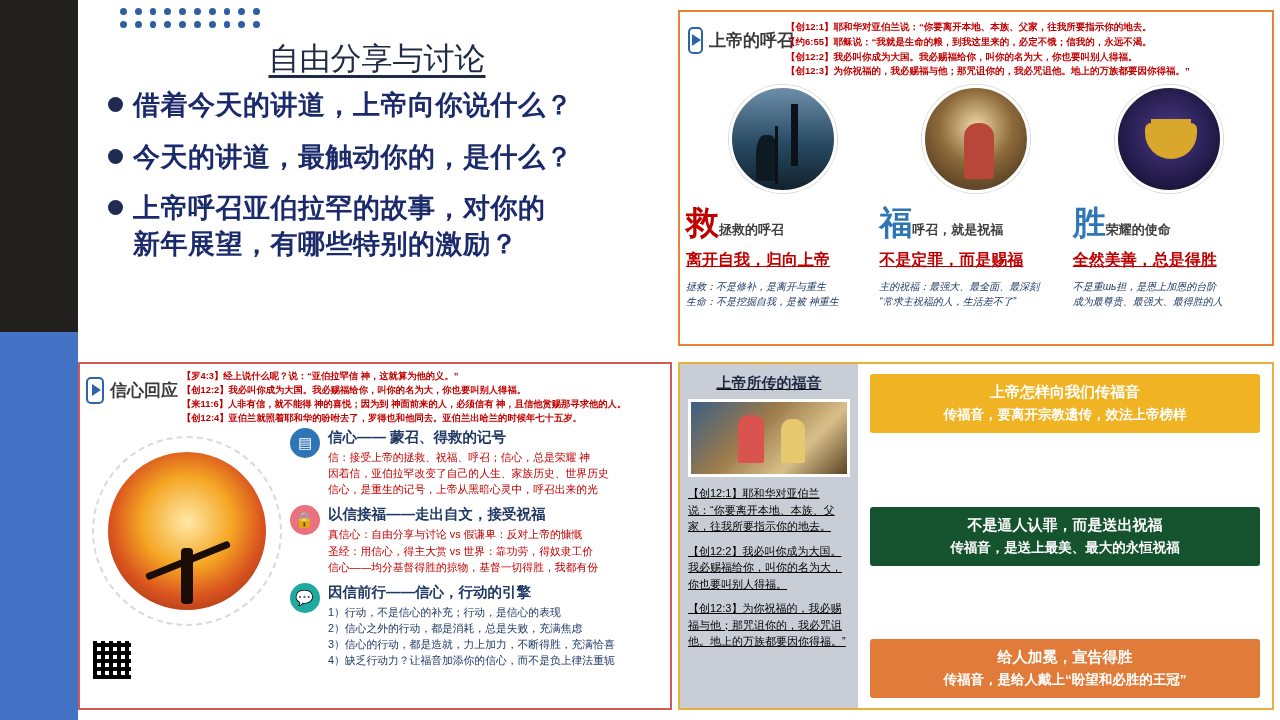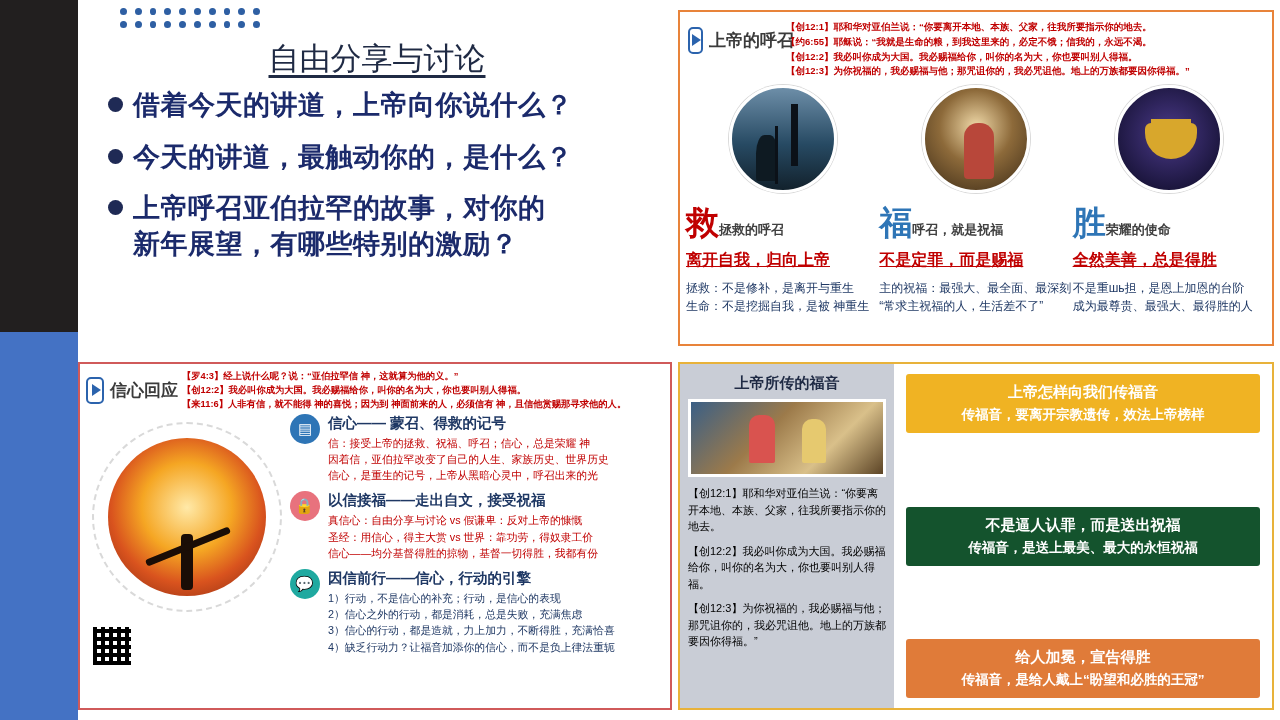--- a/index.html
+++ b/index.html
@@ -73,21 +73,21 @@
   .circ.c3::after {
     content: ""; position: absolute; left: 26%; top: 34%; width: 52px; height: 36px; border-radius: 6px 6px 26px 26px; background: #d8a72c;
     box-shadow: 0 -10px 0 -6px #d8a72c;
   }
   .big-char { font-size: 33px; font-weight: 700; margin-top: 8px; display: inline-block; }
   .c1 .big-char, .tr-col.k1 .big-char { color: #c00000; }
   .tr-col.k2 .big-char { color: #2e75b6; }
   .tr-col.k3 .big-char { color: #2e75b6; }
   .sub-lead { font-size: 13px; color: #404040; font-weight: 700; }
   .redline { color: #c00000; font-size: 16px; font-weight: 700; text-decoration: underline; margin-top: 4px; }
-  .tr-notes { font-size: 12px; color: #1f3864; line-height: 1.5; margin-top: 8px; }
+  .tr-notes { font-size: 10px; color: #1f3864; line-height: 1.5; margin-top: 8px; font-style: italic; }
   .tr-notes div { white-space: nowrap; }
 
   
   .bl { left: 78px; top: 362px; width: 594px; height: 348px; }
   .bl-head { display: flex; padding: 6px 6px 0 6px; }
   .bl-verses { font-size: 9.3px; line-height: 1.5; color: #c00000; font-weight: 700; padding-left: 4px; }
   .bl-body { display: flex; margin-top: 2px; }
   .sun-wrap { width: 210px; position: relative; height: 250px; flex: none; }
   .sun-dash { position: absolute; left: 12px; top: 8px; width: 190px; height: 190px; border: 2px dashed #d9d9d9; border-radius: 50%; }
   .sun {
@@ -116,21 +116,21 @@
   .ico-pink { background: #e8727d; }
   .ico-teal { background: #1fa9a0; }
   .grp-title { font-size: 14.5px; color: #1f3864; font-weight: 700; margin-bottom: 2px; }
   .grp-lines { font-size: 10.8px; line-height: 1.5; }
   .ln-red { color: #c00000; }
   .ln-blue { color: #1f3864; }
 
   
   .br { left: 678px; top: 362px; width: 596px; height: 348px; }
   .br-inner { display: flex; height: 100%; }
-  .br-left { width: 214px; background: #c9cdd6; padding: 8px; flex: none; }
+  .br-left { width: 178px; background: #c9cdd6; padding: 8px; flex: none; text-decoration: underline; }
   .br-left h3 { margin: 2px 0 6px 0; font-size: 15px; color: #1f2a44; text-align: center; font-weight: 700; }
   .art {
     width: 100%; height: 78px; border: 3px solid #fff;
     background: linear-gradient(135deg,#3a5f86 0%, #9c7a4a 40%, #d9c08a 70%, #5c4426 100%);
     position: relative; overflow: hidden;
   }
   .art::after { content:""; position:absolute; left: 30%; top: 18%; width: 26px; height: 48px; background: #d9534f; border-radius: 10px 10px 2px 2px; }
   .art::before { content:""; position:absolute; left: 58%; top: 24%; width: 24px; height: 44px; background: #e6c96f; border-radius: 10px 10px 2px 2px; }
   .br-verse { font-size: 11px; color: #000; line-height: 1.5; margin-top: 8px; }
   .br-right { flex: 1; padding: 10px 12px; display: flex; flex-direction: column; justify-content: space-between; }
@@ -245,20 +245,21 @@
       <div class="play-badge">
         <span class="play-ico">
             <i></i>
           </span>
         <span class="play-label">信心回应</span>
       </div>
       <div class="bl-verses">
         <div>【罗4:3】经上说什么呢？说：“亚伯拉罕信 神，这就算为他的义。”</div>
         <div>【创12:2】我必叫你成为大国。我必赐福给你，叫你的名为大，你也要叫别人得福。</div>
         <div>【来11:6】人非有信，就不能得 神的喜悦；因为到 神面前来的人，必须信有 神，且信他赏赐那寻求他的人。</div>
+        <div>【创12:4】亚伯兰就照着耶和华的吩咐去了，罗得也和他同去。亚伯兰出哈兰的时候年七十五岁。</div>
       </div>
     </div>
     <div class="bl-body">
       <div class="sun-wrap">
         <div class="sun-dash"></div>
         <div class="sun">
             <span class="fig"></span>
           </div>
         <div class="qr"></div>
       </div>

